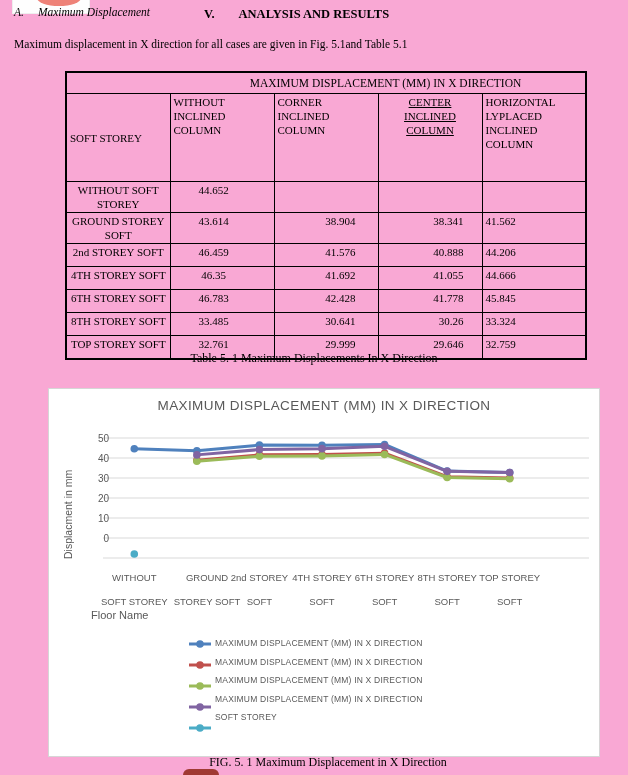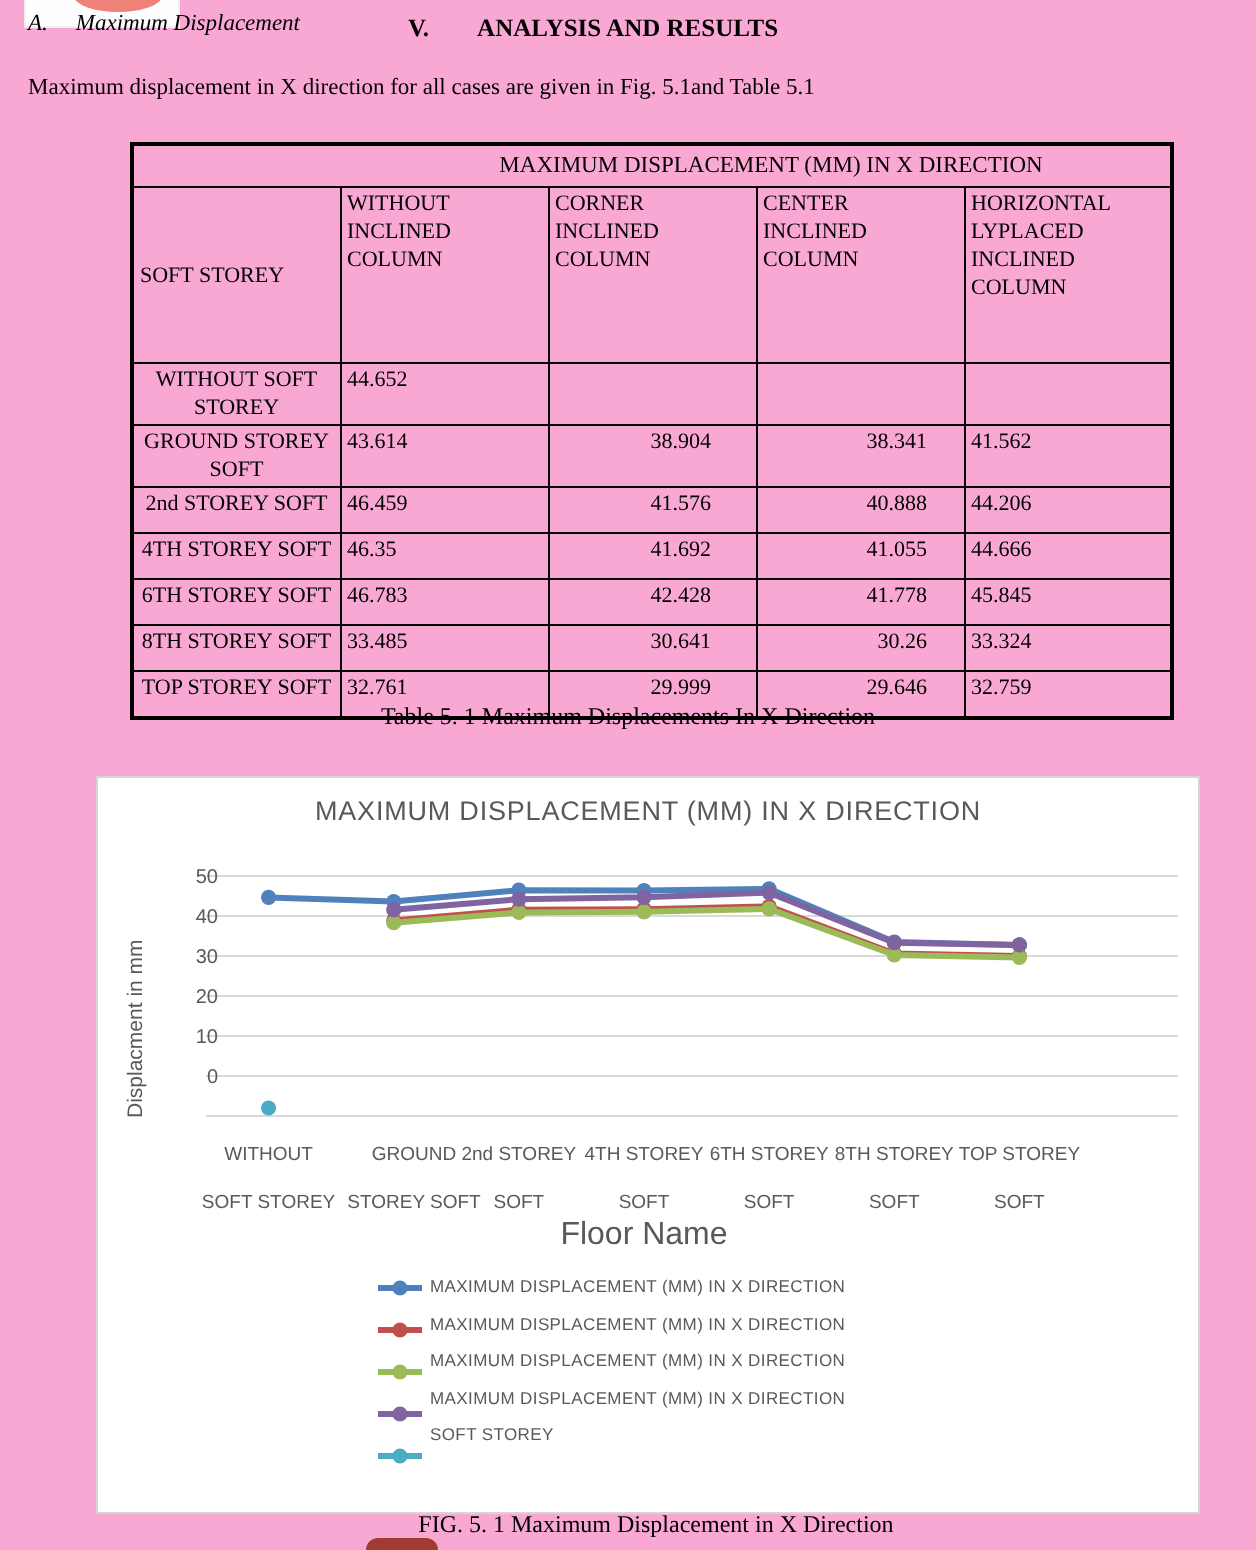--- a/index.html
+++ b/index.html
@@ -18,42 +18,42 @@
 
   
   #tbl{position:absolute;left:65px;top:71px;width:522px;border-collapse:collapse;
        font-size:11px;line-height:14px;table-layout:fixed;}
   #tbl th,#tbl td{border:1px solid #000;padding:1px 3px;overflow:hidden;}
   #tbl{border:2px solid #000;}
   .tbl-title{height:18px;text-align:center;padding-left:122px !important;font-weight:normal;font-size:11.5px;}
   #tbl th{font-weight:normal;}
   tr.hdr th{height:85px;vertical-align:top;text-align:left;}
   tr.hdr th.c0{vertical-align:middle;}
-  tr.hdr th.c3{text-align:left;padding-right:8px;}
-  #tbl td{height:20px;vertical-align:top;}
+  tr.hdr th.c3{text-align:center;padding-right:8px;text-decoration:underline;}
+  #tbl td{height:20px;text-align:center;vertical-align:top;}
   #tbl td.c0{text-align:center;}
   #tbl td.c1{padding-right:20px;}
   #tbl td.c2{text-align:right;padding-right:22px;margin-top:11px;}
   #tbl td.c3{text-align:right;padding-right:18px;}
   #tbl td.c4{text-align:left;padding-right:20px;}
   .table-caption{position:absolute;left:0;top:351px;width:628px;text-align:center;font-size:12px;}
 
   
   #chart-box{position:absolute;left:48px;top:388px;width:550px;height:367px;
              border:1px solid #d6d6d6;background:#fff;
              font-family:"Liberation Sans","DejaVu Sans",sans-serif;color:#595959;}
   .chart-title{position:absolute;left:0;top:9px;width:550px;text-align:center;
                font-size:13.5px;letter-spacing:.4px;color:#595959;}
   .ylabel{position:absolute;left:13px;top:35px;height:135px;display:flex;align-items:center;
           writing-mode:vertical-rl;transform:rotate(180deg);font-size:10.5px;color:#595959;}
   #plot{position:absolute;left:0;top:0;}
   #xcats{position:absolute;left:0;top:177px;width:550px;height:42px;}
   .xcat{position:absolute;width:84px;text-align:center;font-size:9.5px;line-height:24px;
         white-space:pre-line;color:#595959;}
-  .xlabel{position:absolute;left:54px;top:220px;width:438px;text-align:center;font-size:16px;color:#595959;}
+  .xlabel{position:absolute;left:42px;top:220px;width:438px;text-align:left;font-size:11px;color:#595959;}
   #legend{position:absolute;left:140px;top:249px;}
   .legend-row{display:flex;align-items:flex-start;height:18.5px;}
   .legend-row svg{flex:0 0 22px;margin-right:4px;}
   .legend-label{font-size:8.5px;letter-spacing:.2px;white-space:nowrap;color:#595959;}
 
   .fig-caption{position:absolute;left:0;top:755px;width:628px;text-align:center;font-size:12px;margin-left:14px;}
   #bottom-artifact{position:absolute;left:183px;top:769px;width:36px;height:12px;border-radius:7px;background:#a03a33;}
 </style>
 </head>
 <body>

